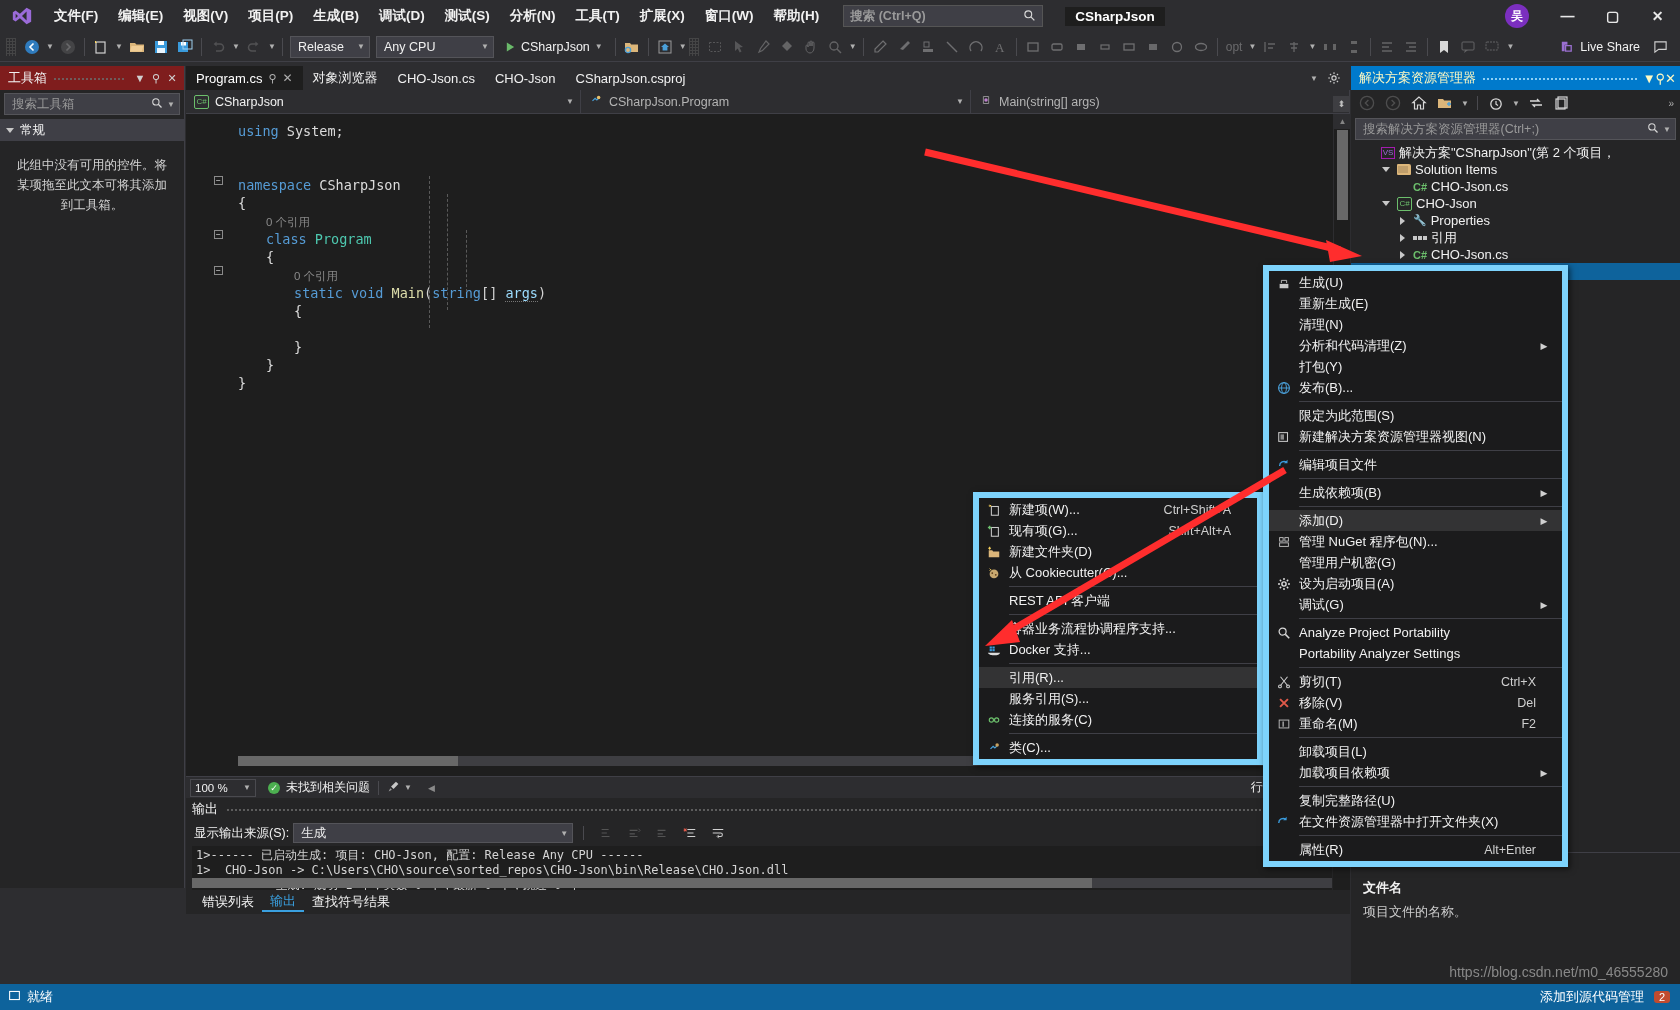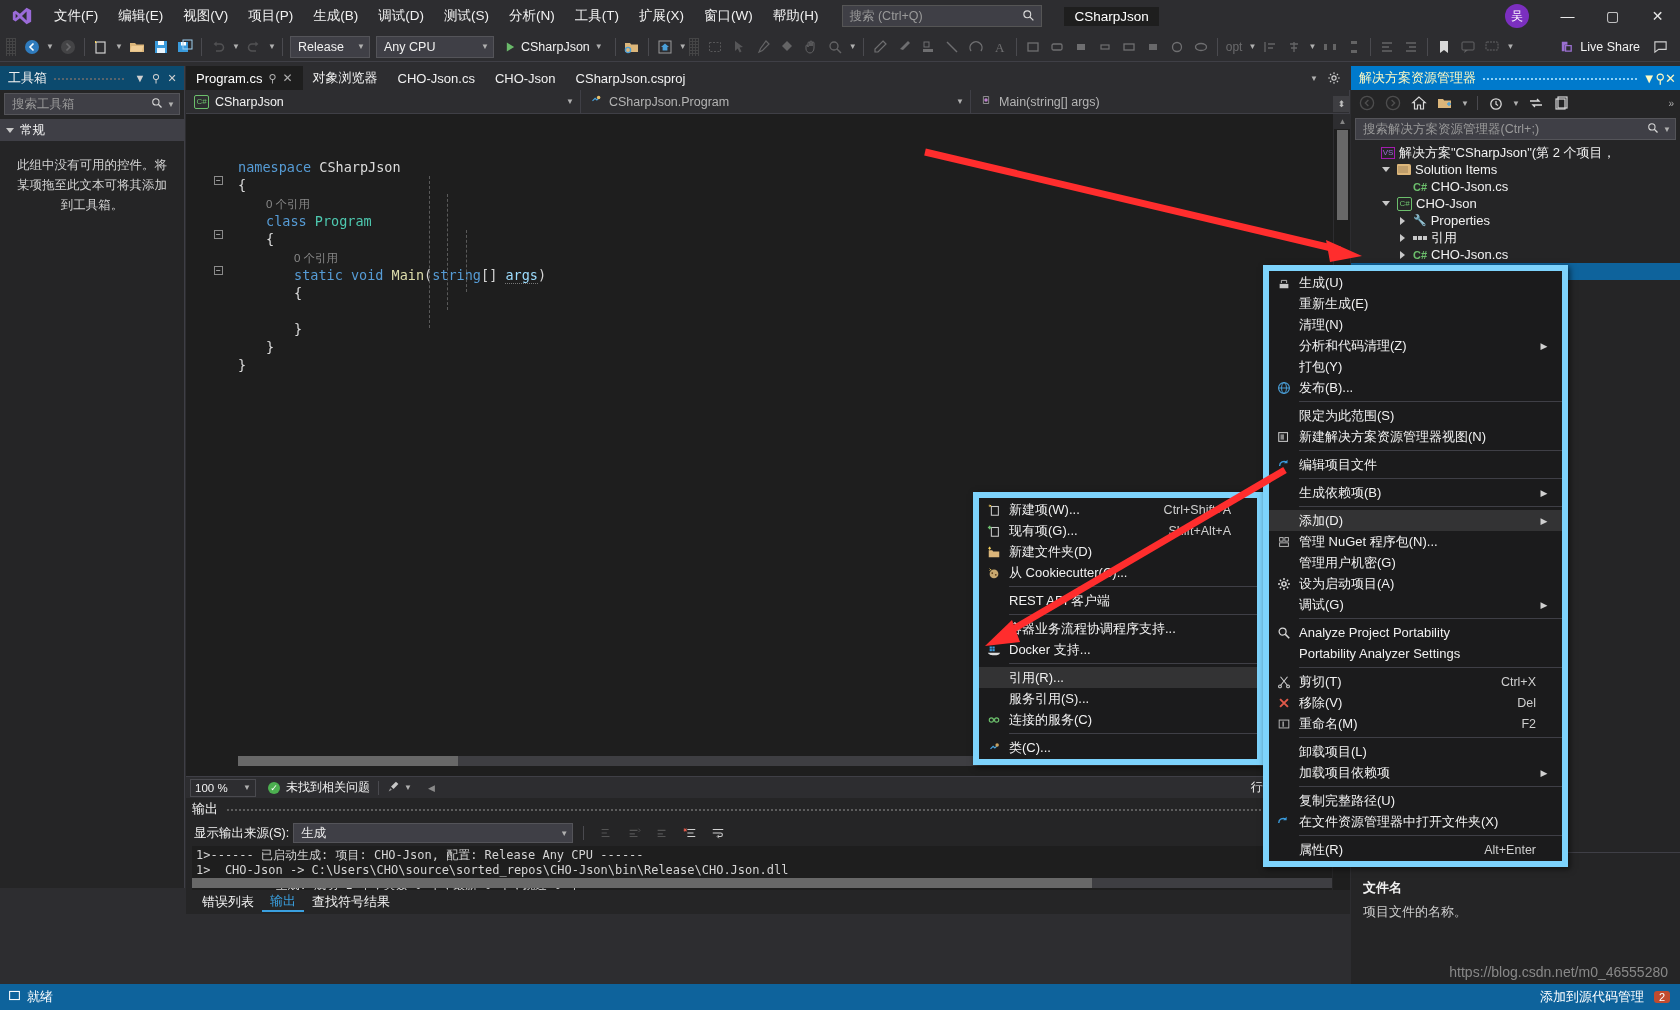--- a/index.html
+++ b/index.html
@@ -9,21 +9,21 @@
     font-family:"Liberation Sans", sans-serif;
     font-size:13px;
     color:#f1f1f1;
     overflow:hidden;
   }
   #root { position:relative; width:1680px; height:1010px; }
 
   
   .titlebar {
     position:absolute; left:0; top:0; width:1680px; height:32px;
-    background:#2d2d30; display:flex; align-items:center;
+    background:#2d2d30; display:flex; align-items:center;font-weight:bold;
   }
   .vs-logo { width:44px; height:32px; display:flex; align-items:center; justify-content:center; }
   .vs-logo svg { width:20px; height:20px; }
   .menu-item {
     padding:0 10px; height:32px; line-height:32px; font-size:13.5px; color:#f1f1f1;
     white-space:nowrap; cursor:default;
   }
   .search-box {
     margin-left:14px; width:200px; height:22px; background:#3f3f46;
     border:1px solid #555; display:flex; align-items:center; padding:0 6px;
@@ -65,21 +65,21 @@
   .run-btn { display:flex; align-items:center; gap:5px; padding:0 8px; height:24px; color:#f1f1f1; font-size:12.5px; }
   .live-share { position:absolute; right:40px; display:flex; align-items:center; gap:6px; font-size:12.5px; color:#f1f1f1;}
 
   
   .toolbox {
     position:absolute; left:0; top:66px; width:185px; height:822px;
     background:#252526; border-right:1px solid #3f3f46;
   }
   .panel-head {
     height:24px; display:flex; align-items:center; padding:0 4px 0 8px;
-    color:#f1f1f1; font-size:13px; background:#0c4a6e;
+    color:#f1f1f1; font-size:13px; background:#7f1d1d;
   }
   .panel-head .dots { flex:1; margin:0 6px; height:10px;
     background-image:radial-gradient(circle, #6b6b6b 1px, transparent 1px);
     background-size:4px 4px; background-position:0 4px; background-repeat:repeat-x; opacity:.8;}
   .panel-head .ph-btn { width:16px; text-align:center; color:#d0d0d0; font-size:11px; }
   .tb-search {
     margin:3px 4px; height:22px; background:#3f3f46; border:1px solid #545459;
     display:flex; align-items:center; padding:0 4px 0 7px; color:#9a9a9a; font-size:12.5px;
   }
   .tb-search .tx { flex:1; }
@@ -633,20 +633,21 @@
 
       <div class="vline" style="left:243px; top:62px; height:152px;"></div>
       <div class="vline" style="left:261px; top:80px; height:116px;"></div>
       <div class="vline" style="left:280px; top:116px; height:62px;"></div>
 
       <div class="fold" style="top:62px">−</div>
       <div class="fold" style="top:116px">−</div>
       <div class="fold" style="top:152px">−</div>
 
       <div id="code-lines">
+          <div class="cl"><span style="display:inline-block;width:0px"></span><span class="k-blue">using</span> <span class="k-white">System</span>;</div>
           <div class="cl"><span style="display:inline-block;width:0px"></span></div>
           <div class="cl"><span style="display:inline-block;width:0px"></span></div>
           <div class="cl"><span style="display:inline-block;width:0px"></span><span class="k-blue">namespace</span> <span class="k-white">CSharpJson</span></div>
           <div class="cl"><span style="display:inline-block;width:0px"></span><span class="k-white">{</span></div>
           <div class="cl"><span style="display:inline-block;width:28px"></span><span class="ref-hint">0 个引用</span></div>
           <div class="cl"><span style="display:inline-block;width:28px"></span><span class="k-blue">class</span> <span class="k-teal">Program</span></div>
           <div class="cl"><span style="display:inline-block;width:28px"></span><span class="k-white">{</span></div>
           <div class="cl"><span style="display:inline-block;width:56px"></span><span class="ref-hint">0 个引用</span></div>
           <div class="cl"><span style="display:inline-block;width:56px"></span><span class="k-blue">static</span> <span class="k-blue">void</span> <span class="k-yellow">Main</span>(<span class="k-blue">string</span>[] <span class="k-args">args</span>)</div>
           <div class="cl"><span style="display:inline-block;width:56px"></span><span class="k-white">{</span></div>

